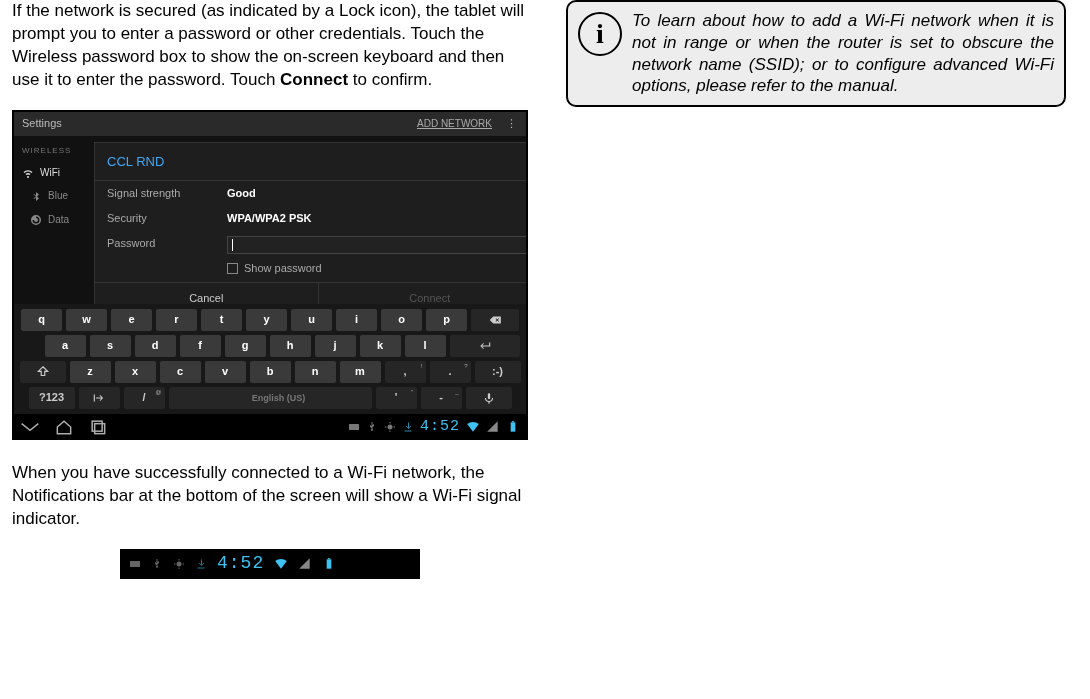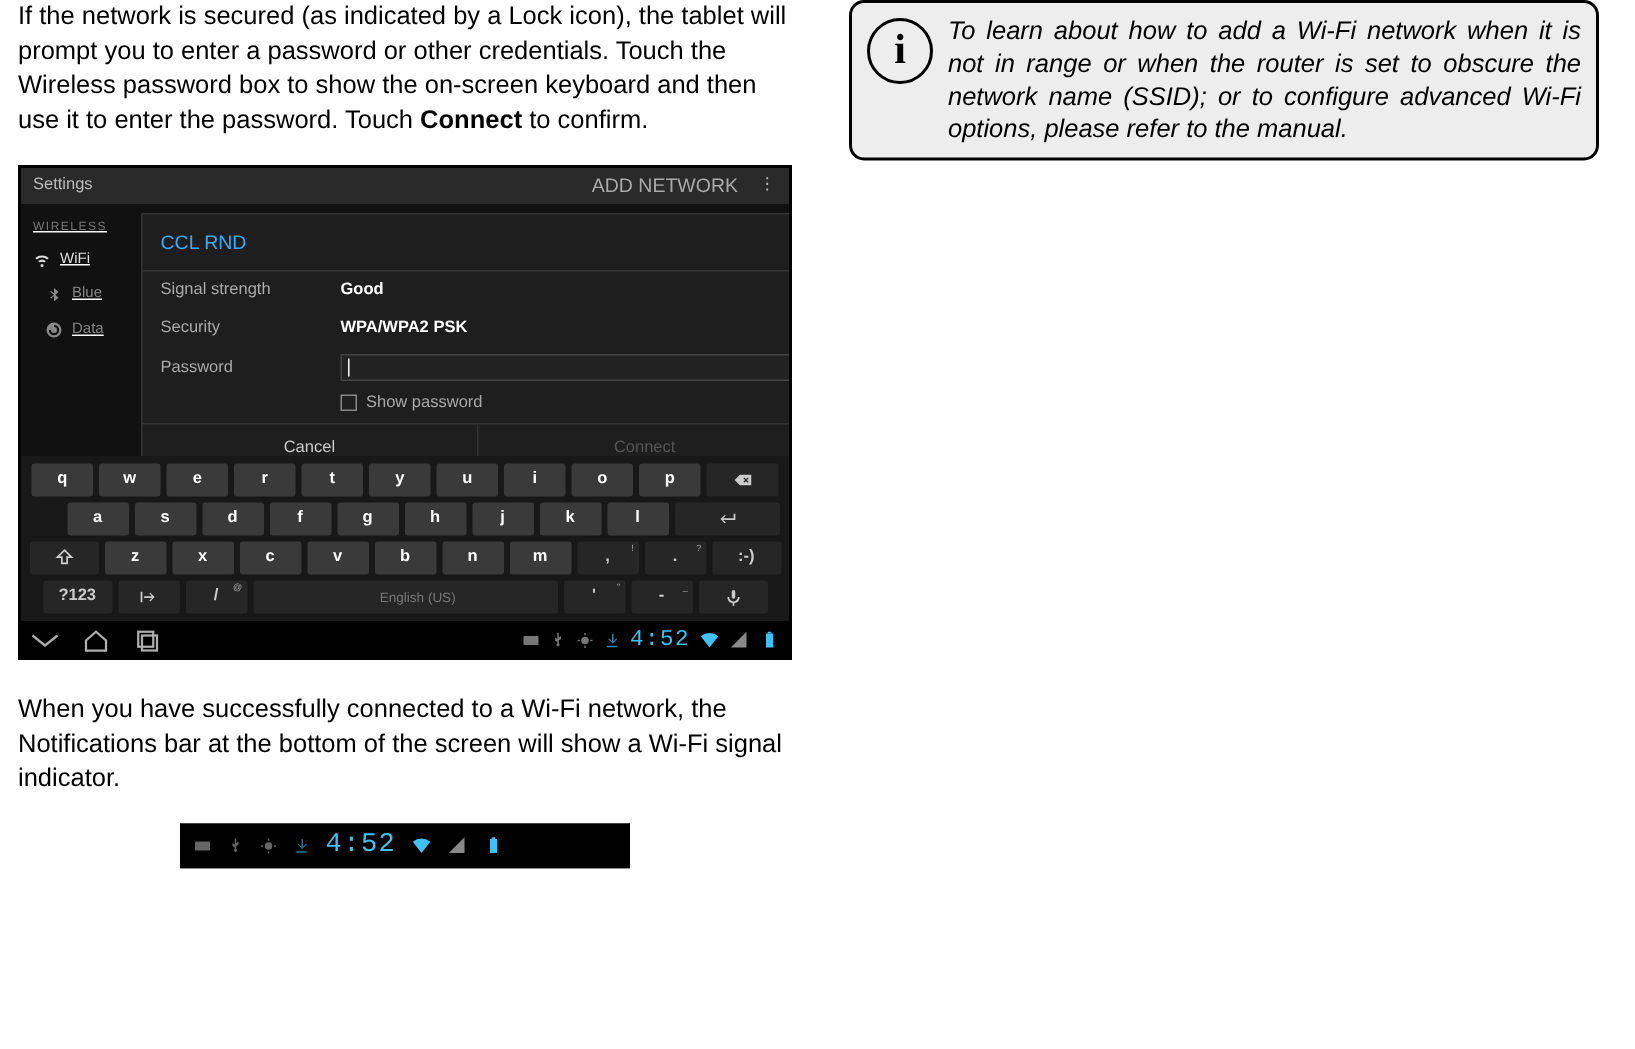--- a/index.html
+++ b/index.html
@@ -72,21 +72,20 @@
       color:#bbb;
       justify-content:space-between;
     }
     .shot1-top .menu-dots{letter-spacing:1px;}
     .shot1-body {
       flex: 0 0 168px;
       background:#111;
       display:flex;
       position:relative;
       overflow:hidden;
-      text-decoration:underline;
     }
     .sidebar {
       width: 110px;
       padding: 6px 0;
       font-size:10px;
       color:#999;
     }
     .sidebar-h{padding:4px 8px;font-size:8px;color:#777;letter-spacing:1px;}
     .sidebar-item{display:flex;align-items:flex-end;gap:6px;padding:5px 8px;color:#ddd;}
     .sidebar-item.cut{color:#888;padding-left:16px;}
@@ -95,33 +94,33 @@
     
     .dialog {
       position:absolute;
       top:6px; left:80px;
       width:448px;
       background:#1e1e1e;
       border:1px solid #333;
       font-size:11px;
     }
     .dialog-title{color:#3fa9f5;padding:10px 12px 10px;font-size:13px;border-bottom:1px solid #333;}
-    .dlg-row{display:flex;padding:5px 12px;align-items:center;}
+    .dlg-row{display:flex;padding:5px 12px;}
     .dlg-lbl{width:120px;color:#aaa;}
     .dlg-val{color:#fff;font-weight:bold;}
     .pwd-input{flex:1;height:18px;background:#222;border:1px solid #444;position:relative;}
     .pwd-cursor{position:absolute;left:4px;top:2px;width:1px;height:12px;background:#fff;}
     .showpwd{display:flex;align-items:center;gap:6px;padding:2px 12px 6px 132px;color:#aaa;}
     .cb{width:11px;height:11px;border:1px solid #888;}
     .dlg-btns{display:flex;border-top:1px solid #333;}
     .dlg-btn{flex:1;text-align:center;padding:8px 0;color:#ccc;}
     .dlg-btn.connect{color:#555;}
     .dlg-btn + .dlg-btn{border-left:1px solid #333;}
 
-    .add-net{color:#aaa;font-size:13px;}
+    .add-net{color:#aaa;font-size:10px;text-decoration:underline;}
 
     
     .kbd {
       flex:1;
       background:#181818;
       display:flex;flex-direction:column;
       gap:4px;
       padding:5px;
     }
     .krow{display:flex;gap:4px;justify-content:center;}
@@ -307,21 +306,21 @@
             <div class="key dark" style="width: 46px;">:-)</div>
           </div>
         <div class="krow" id="kr4">
             <div class="key dark" style="width: 46px;">?123</div>
             <div class="key dark" style="width: 41px;">
               <svg viewBox="0 0 24 24" fill="#ccc">
                 <path d="M3 6h2v12H3zM7 11h9l-3-3 1-1 5 5-5 5-1-1 3-3H7v-2z"></path>
               </svg>
             </div>
             <div class="key dark sup" data-sup="@" style="width: 41px;">/</div>
-            <div class="key dark" style="width: 203px; color: rgb(119, 119, 119); font-weight: normal; font-size: 9px; padding-left: 17px;">English (US)</div>
+            <div class="key dark" style="width: 203px; color: rgb(119, 119, 119); font-weight: bold; font-size: 9px; padding-left: 17px;">English (US)</div>
             <div class="key dark sup" data-sup="&quot;" style="width: 41px;">'</div>
             <div class="key dark sup" data-sup="_" style="width: 41px;">-</div>
             <div class="key dark" style="width: 46px;">
               <svg viewBox="0 0 24 24" fill="#ccc">
                 <rect x="10" y="4" width="4" height="10" rx="2"></rect>
                 <path d="M7 12a5 5 0 0010 0h2a7 7 0 01-6 6.9V22h-2v-3.1A7 7 0 015 12h2z"></path>
               </svg>
             </div>
           </div>
       </div>

